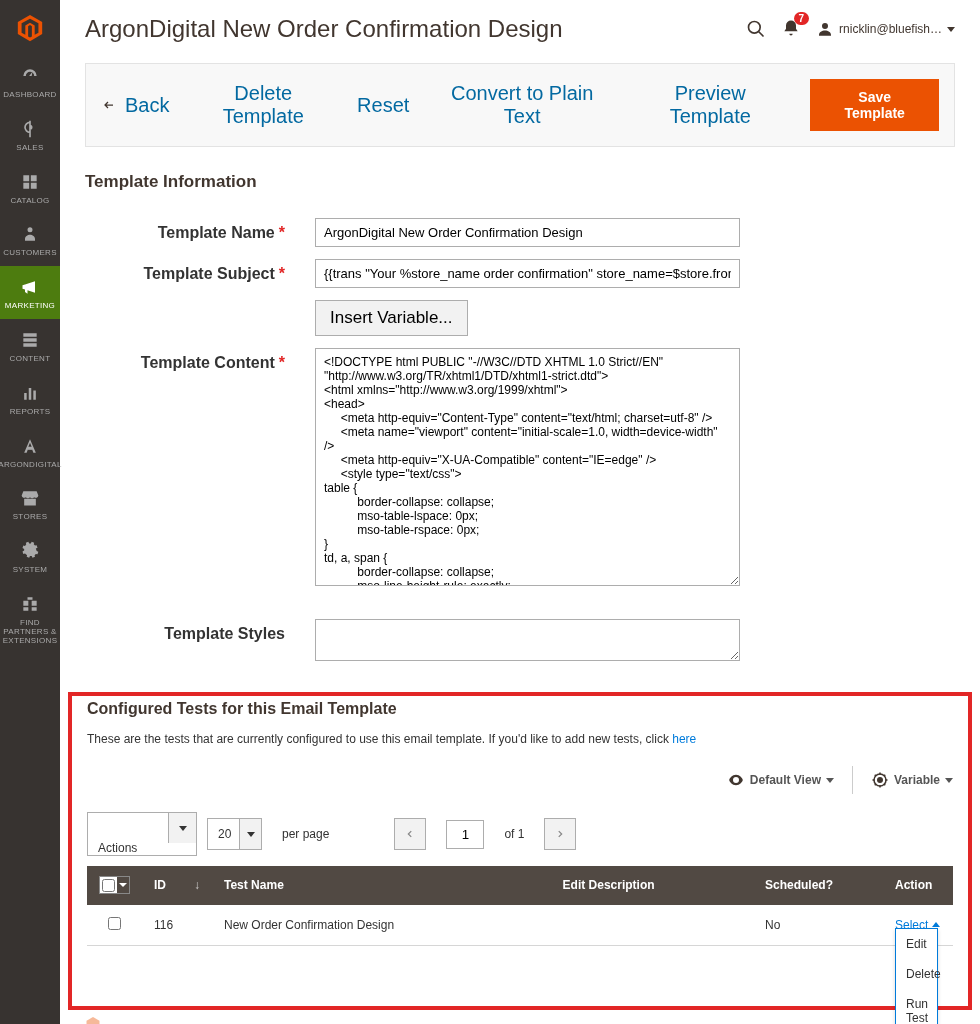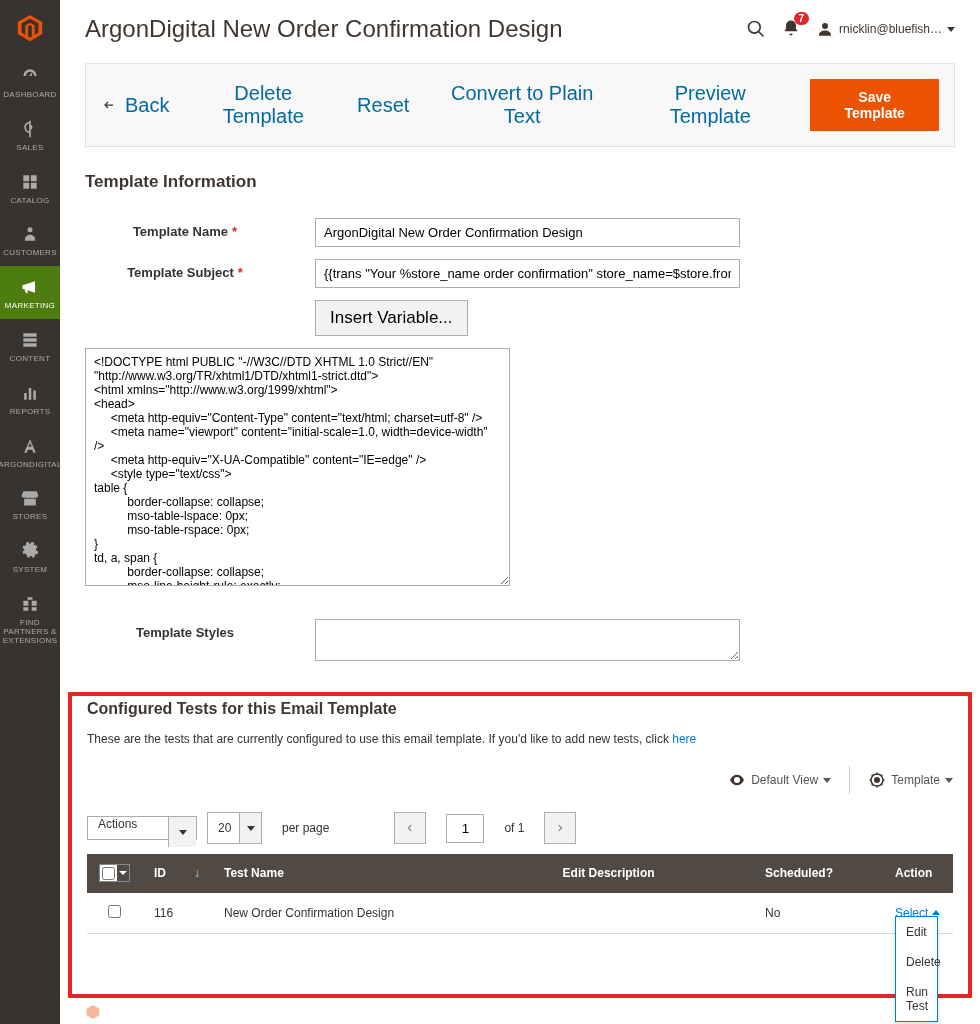--- a/index.html
+++ b/index.html
@@ -21,35 +21,35 @@
 .search-ico, .bell-ico, .user-ico { cursor: pointer; display: flex; align-items: center; }
 .bell-wrap { position: relative; }
 .badge { position: absolute; top: -6px; right: -8px; background: #e22626; color: #fff; border-radius: 9px; font-size: 10px; padding: 1px 5px; font-weight: bold; }
 .user-area { display: flex; align-items: center; gap: 5px; font-size: 12px; color: #41362f; cursor: pointer; }
 .toolbar { background: #f8f8f8; border: 1px solid #e3e3e3; margin: 10px 25px 25px; padding: 15px 15px; display: flex; justify-content: flex-end; align-items: center; gap: 25px; }
 .toolbar .btn-link { color: #0369a1; font-size: 20px; cursor: pointer; background: none; border: none; }
 .toolbar .btn-back { display: flex; align-items: center; gap: 8px; }
 .btn-primary { background: #eb5202; color: #fff; border: none; padding: 10px 18px; font-size: 14px; font-weight: 600; cursor: pointer; }
 .section-title { font-size: 17px; color: #41362f; padding: 0 25px 20px; }
 .form-row { display: flex; padding: 6px 25px; align-items: flex-start; }
-.form-label { width: 230px; text-align: center; padding-right: 30px; font-size: 13px; color: #333; padding-top: 6px; font-weight: 600; }
+.form-label { width: 230px; text-align: right; padding-right: 30px; font-size: 16px; color: #333; padding-top: 6px; font-weight: 600; }
 .form-label .req { color: #e22626; margin-left: 4px; }
 .form-field { flex: 0 0 425px; }
 .form-field input[type=text] { width: 100%; border: 1px solid #adadad; padding: 6px 8px; font-size: 13px; }
 .form-field textarea { width: 100%; border: 1px solid #adadad; padding: 6px 8px; font-size: 12px; font-family: monospace, sans-serif; resize: both; }
 .btn-secondary { background: #f2f2f2; border: 1px solid #adadad; padding: 7px 14px; font-size: 17px; cursor: pointer; }
 .red-box { border: 4px solid #e22626; margin: 22px 8px 0; padding: 4px 15px 60px; position: relative; }
 .red-box h2 { font-size: 16px; color: #41362f; font-weight: 600; margin-bottom: 14px; }
 .red-box .desc { font-size: 12px; color: #333; margin-bottom: 20px; }
 .red-box .desc a { color: #007bdb; text-decoration: none; }
 .grid-toolbar { display: flex; justify-content: flex-end; align-items: center; gap: 18px; margin-bottom: 18px; font-size: 12px; color: #555; }
-.grid-toolbar .tb-item { display: flex; align-items: center; gap: 5px; cursor: pointer; }
+.grid-toolbar .tb-item { display: flex; align-items: center; gap: 5px; cursor: pointer; font-weight: bold; }
 .grid-toolbar .divider { width: 1px; height: 28px; background: #ccc; }
 .grid-controls { display: flex; align-items: center; gap: 10px; margin-bottom: 10px; }
-.actions-dd { border: 1px solid #adadad; background: #fff; width: 110px; height: 24px; display: flex; align-items: flex-start; padding: 0 10px; font-size: 12px; position: relative; }
+.actions-dd { border: 1px solid #adadad; background: #fff; width: 110px; height: 44px; display: flex; align-items: flex-end; padding: 0 10px; font-size: 12px; position: relative; }
 .actions-dd .arr { position: absolute; right: 0; top: 0; width: 28px; height: 30px; border-left: 1px solid #adadad; background: #f2f2f2; display: flex; align-items: center; justify-content: center; }
 .records-found { font-size: 12px; color: #666; margin-left: 20px; flex: 1; }
 .pager { display: flex; align-items: center; gap: 20px; font-size: 12px; }
 .pager input { width: 38px; border: 1px solid #adadad; padding: 6px; text-align: center; }
 .pg-sel { border: 1px solid #adadad; background: #fff; height: 32px; display: flex; align-items: center; padding: 0 10px; font-size: 12px; position: relative; width: 55px; }
 .pg-sel .arr { position: absolute; right: 0; top: 0; width: 22px; height: 30px; border-left: 1px solid #adadad; background: #f2f2f2; display: flex; align-items: center; justify-content: center; }
 .pager .nav-btn { width: 32px; height: 32px; border: 1px solid #adadad; background: #f2f2f2; display: flex; align-items: center; justify-content: center; cursor: pointer; color: #888; }
 .grid-table { width: 100%; border-collapse: collapse; }
 .grid-table th { background: #514943; color: #fff; font-size: 12px; font-weight: 600; text-align: left; padding: 10px 12px; }
 .grid-table td { border-bottom: 1px solid #d6d6d6; padding: 12px; font-size: 12px; color: #333; }
@@ -218,20 +218,21 @@
       <div class="form-label"><span>Template Subject</span><span class="req">*</span></div>
       <div class="form-field"><input type="text" value="{{trans &quot;Your %store_name order confirmation&quot; store_name=$store.frontend_name}}" style=""></div>
     </div>
 
     <div class="form-row">
       <div class="form-label"></div>
       <div class="form-field"><button class="btn-secondary">Insert Variable...</button></div>
     </div>
 
     <div class="form-row">
+      <div class="form-label"><span>Template Content</span><span class="req">*</span></div>
       <div class="form-field"><textarea rows="16" style="font-family: Arial, sans-serif; font-size: 12px;">&lt;!DOCTYPE html PUBLIC "-//W3C//DTD XHTML 1.0 Strict//EN" "http://www.w3.org/TR/xhtml1/DTD/xhtml1-strict.dtd"&gt;
 &lt;html xmlns="http://www.w3.org/1999/xhtml"&gt;
 &lt;head&gt;
      &lt;meta http-equiv="Content-Type" content="text/html; charset=utf-8" /&gt;
      &lt;meta name="viewport" content="initial-scale=1.0, width=device-width" /&gt;
      &lt;meta http-equiv="X-UA-Compatible" content="IE=edge" /&gt;
      &lt;style type="text/css"&gt;
 table {
           border-collapse: collapse;
           mso-table-lspace: 0px;
@@ -265,21 +266,21 @@
           <span>Default View</span>
           <span class="caret-down"></span>
         </div>
         <div class="divider"></div>
         <div class="tb-item">
           <svg width="18" height="18" viewBox="0 0 24 24" fill="none" stroke="#41362f" stroke-width="2">
               <circle cx="12" cy="12" r="8"></circle>
               <circle cx="12" cy="12" r="3" fill="#41362f"></circle>
               <path d="M12 2v3M12 19v3M2 12h3M19 12h3M5 5l2 2M17 17l2 2M5 19l2-2M17 7l2-2"></path>
             </svg>
-          <span>Template</span>
+          <span>Variable</span>
           <span class="caret-down"></span>
         </div>
       </div>
 
       <div class="grid-controls">
         <div class="actions-dd">
           <span>Actions</span>
           <span class="arr">
               <span class="caret-down"></span>
             </span>

